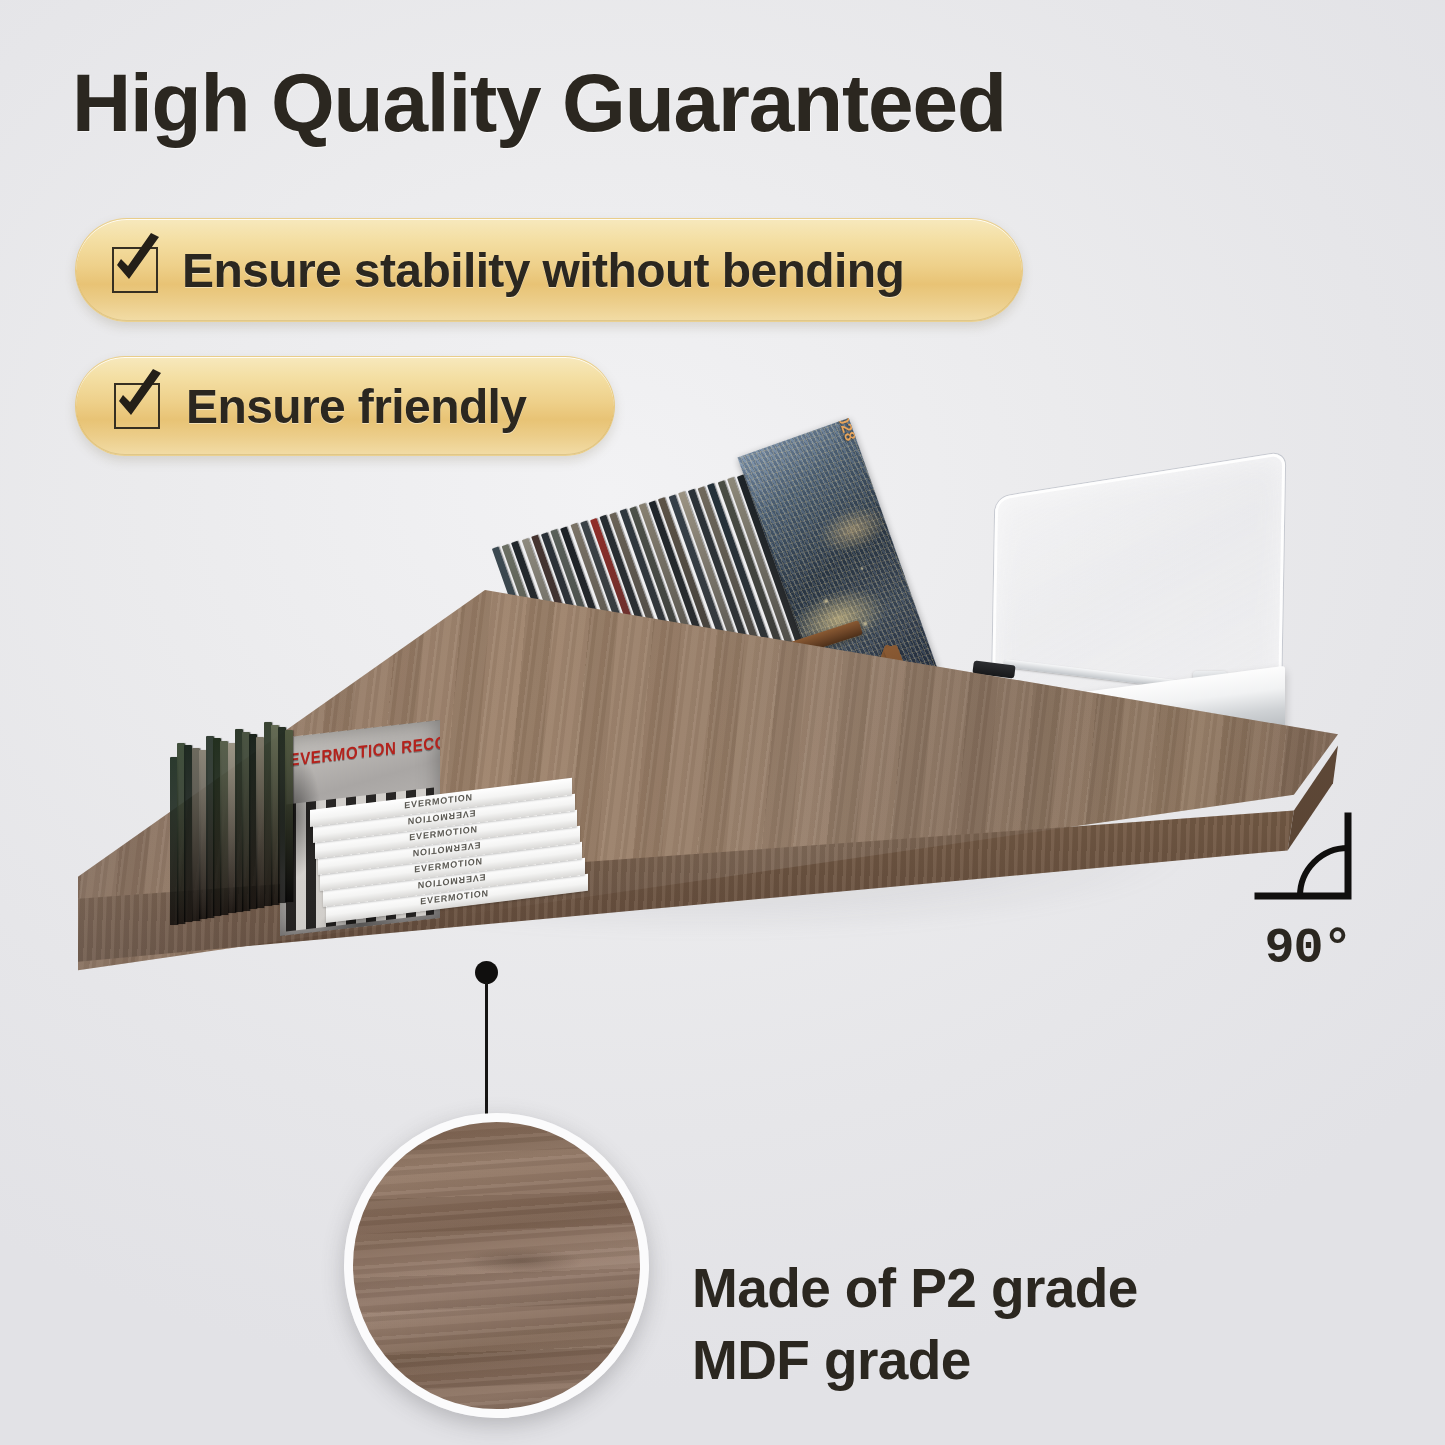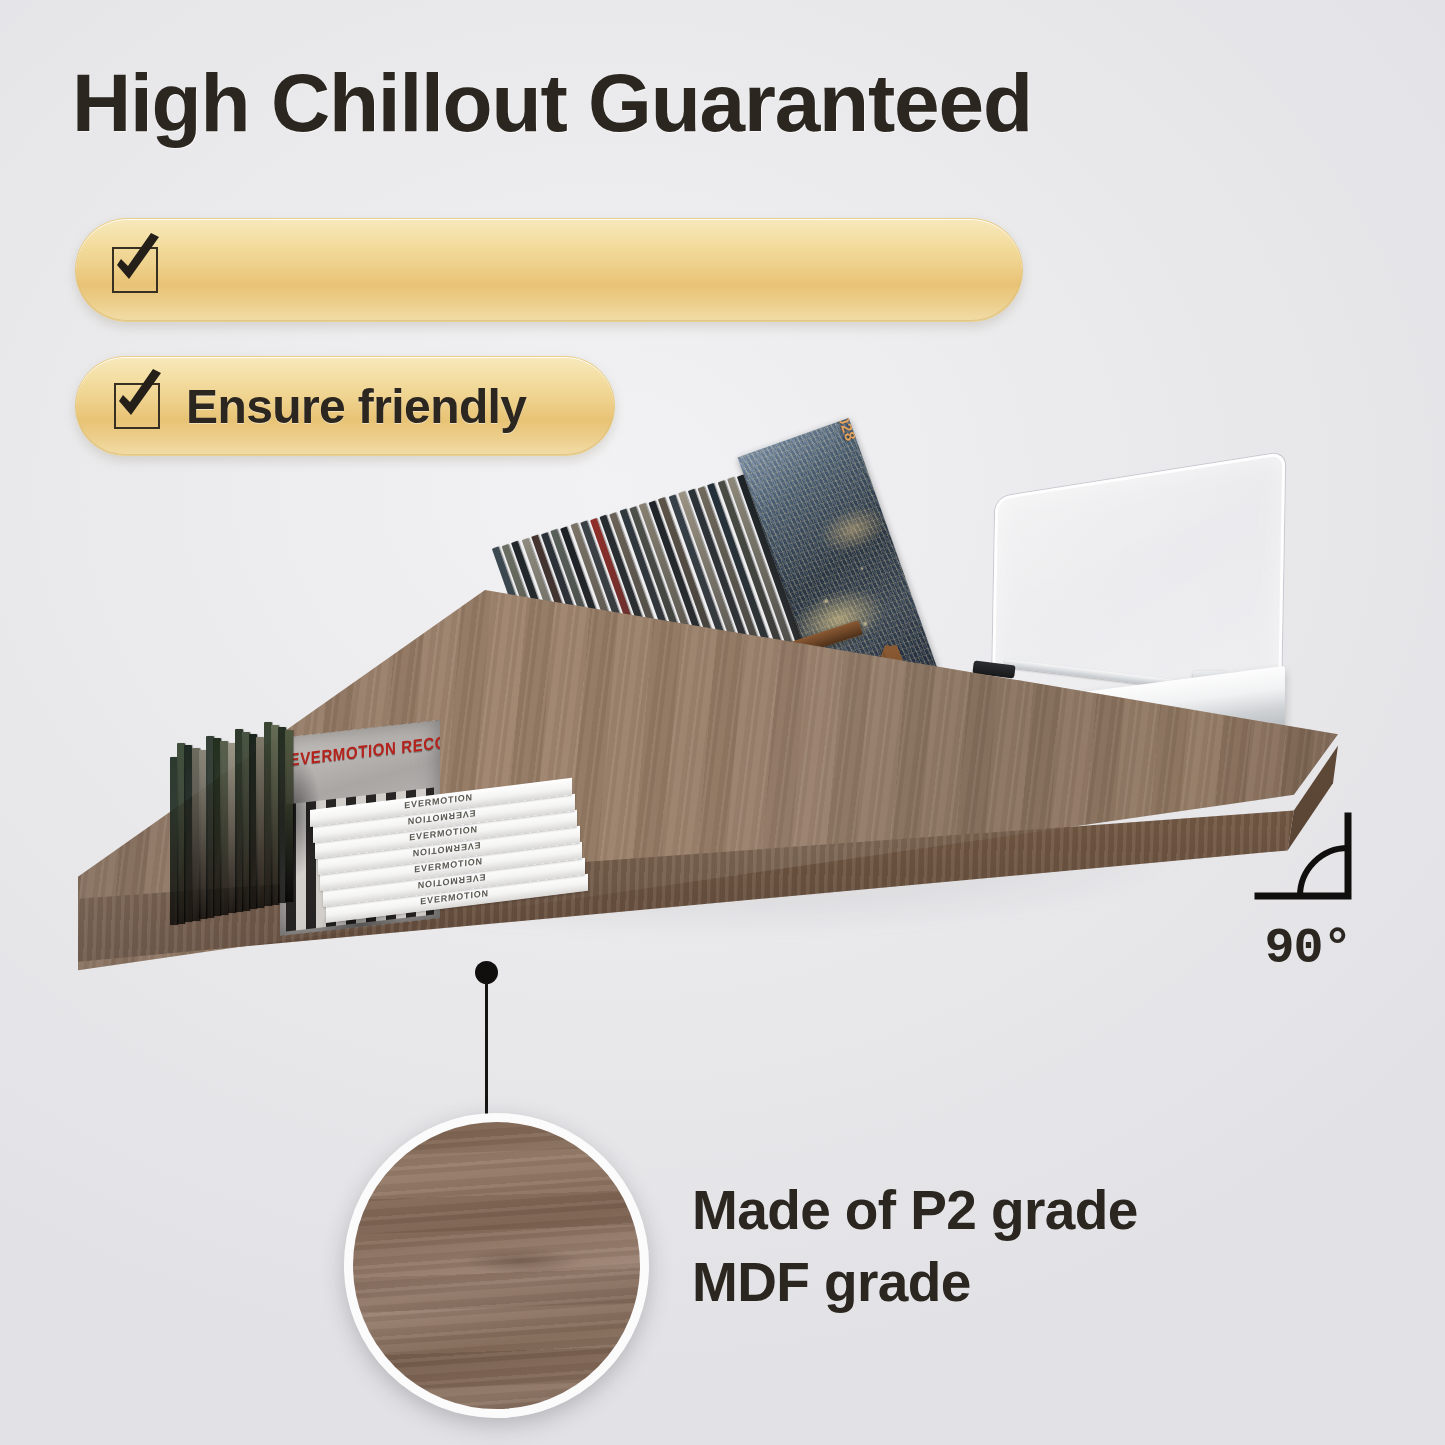--- a/index.html
+++ b/index.html
@@ -464,43 +464,44 @@
     width: 120px;
     height: 26px;
     border-radius: 50%;
     background: radial-gradient(ellipse at 50% 50%, rgba(70,52,40,.35), rgba(70,52,40,0) 72%);
   }
 
   
   #caption {
     position: absolute;
     left: 692px;
-    top: 1175px;
+    top: 1253px;
     width: 560px;
     font-size: 55px;
     line-height: 1.30;
     font-weight: 700;
     color: #2b2720;
     letter-spacing: -0.6px;
   }
   #caption .cl { display: block; white-space: nowrap; }
 </style>
 </head>
 <body>
 
 <div id="stage">
 
-  <div id="headline">High Chillout Guaranteed</div>
+  <div id="headline">High Quality Guaranteed</div>
 
   <div class="badge" id="badge-1">
     <span class="cbox">
       <svg viewBox="0 0 62 62" aria-hidden="true">
         <path d="M10 34 L22 48 L52 6 L44 2 L21 35 L14 28 Z" fill="#241f18"></path>
       </svg>
     </span>
+    <span class="btext">Ensure stability without bending</span>
   </div>
 
   <div class="badge" id="badge-2">
     <span class="cbox">
       <svg viewBox="0 0 62 62" aria-hidden="true">
         <path d="M10 34 L22 48 L52 6 L44 2 L21 35 L14 28 Z" fill="#241f18"></path>
       </svg>
     </span>
     <span class="btext">Ensure friendly</span>
   </div>

